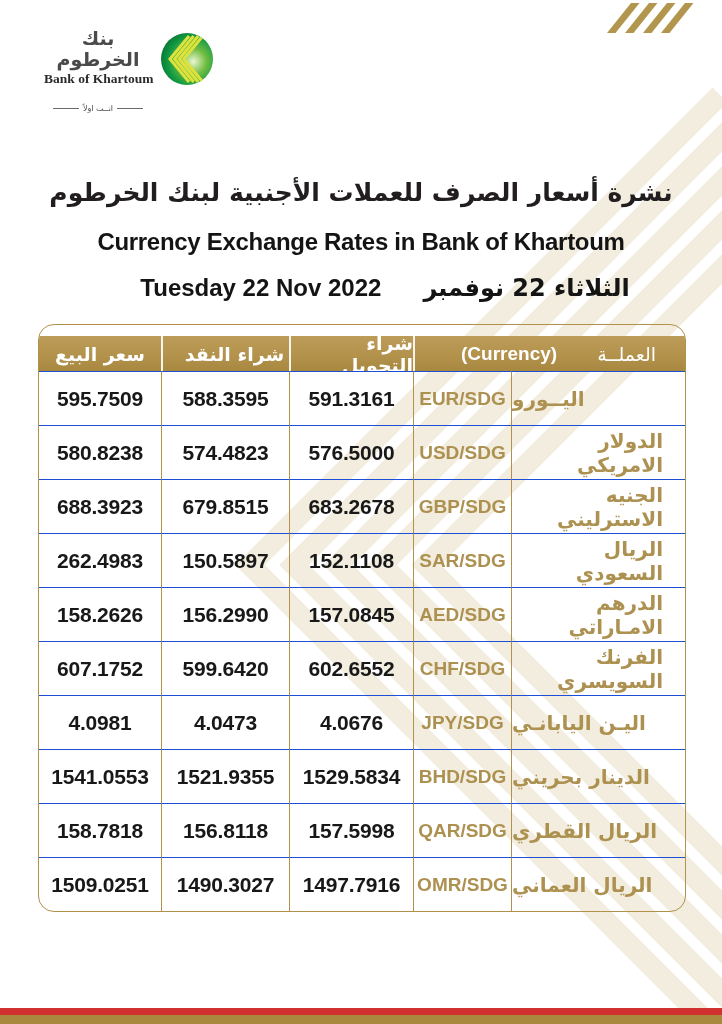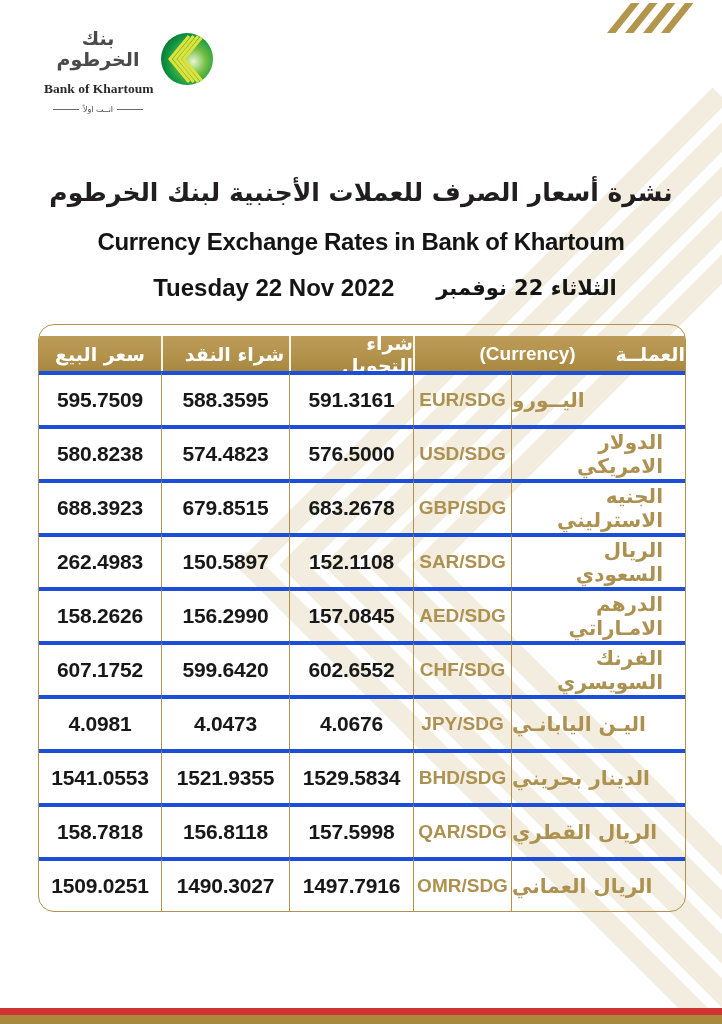--- a/index.html
+++ b/index.html
@@ -15,59 +15,59 @@
   
   .watermark{position:absolute;left:0;top:0;z-index:0;}
 
   
   .corner-stripes{position:absolute;left:600px;top:0;z-index:2;}
 
   
   .logo{position:absolute;left:44px;top:28px;z-index:2;display:flex;align-items:flex-start;}
   .logo-textblock{width:108px;text-align:center;color:#3c3c3c;}
   .logo-ar{font-size:19px;font-weight:bold;color:#4a4a4a;line-height:1.1;}
-  .logo-en{font-family:"Liberation Serif", serif;font-weight:bold;font-size:13.5px;color:#2b2b2b;margin-top:11px;white-space:nowrap;}
-  .logo-tagline{display:flex;align-items:center;justify-content:center;gap:4px;margin-top:8px;}
+  .logo-en{font-family:"Liberation Serif", serif;font-weight:bold;font-size:13.5px;color:#2b2b2b;margin-top:1px;white-space:nowrap;}
+  .logo-tagline{display:flex;align-items:center;justify-content:center;gap:4px;margin-top:17px;}
   .logo-tagline .tl-line{display:inline-block;width:26px;height:1px;background:#6b6b6b;}
   .logo-tagline .tl-text{font-size:8px;color:#4a4a4a;white-space:nowrap;}
   .logo-mark{margin-left:8px;margin-top:4px;}
 
   
   .title-ar{position:absolute;left:0;right:0;top:178px;text-align:center;z-index:2;
     font-size:25px;font-weight:bold;color:#221e1f;direction:rtl;}
   .title-en{position:absolute;left:0;right:0;top:228px;text-align:center;z-index:2;
     font-family:"Liberation Sans", sans-serif;font-size:24px;font-weight:bold;color:#141414;letter-spacing:-0.3px;}
   .date-row{position:absolute;left:0;right:0;top:274px;z-index:2;display:flex;justify-content:center;align-items:center;gap:42px;margin-left:48px;}
   .date-en{font-family:"Liberation Sans", sans-serif;font-size:24px;font-weight:bold;color:#141414;}
-  .date-ar{font-size:21px;font-weight:bold;color:#141414;direction:rtl;}
+  .date-ar{font-size:24px;font-weight:bold;color:#141414;direction:rtl;}
 
   
   .rates-table{
     position:absolute;left:38px;top:324px;width:648px;height:588px;z-index:1;
     display:grid;
     grid-template-columns:122px 128px 124px 98px 1fr;
     grid-template-rows:46px repeat(10,1fr);
     border:1.4px solid #b2914b;
     border-radius:16px;
     overflow:hidden;
     box-sizing:border-box;
   }
   .tr{display:contents;}
   .th{
     background:linear-gradient(180deg,#bb9c58 0%,#b2914b 60%,#a8883f 100%);
     color:#ffffff;display:flex;align-items:center;justify-content:center;
     font-size:19px;font-weight:bold;direction:rtl;margin-top:11px;
   }
   .th.bl{border-left:2px solid rgba(255,255,255,0.9);padding-left:17px;}
-  .th-currency{grid-column:4 / 6;direction:ltr;gap:40px;justify-content:flex-end;}
+  .th-currency{grid-column:4 / 6;direction:ltr;gap:40px;}
   .th-currency .cur-en{font-family:"Liberation Sans", sans-serif;font-size:19px;font-weight:bold;}
-  .th-currency .cur-ar{font-size:19px;font-weight:bold;}
+  .th-currency .cur-ar{font-size:19px;font-weight:normal;}
   .td{
     display:flex;align-items:center;justify-content:center;
-    border-top:4px solid #1d4ed8;box-sizing:border-box;background:transparent;
+    border-top:1px solid #1d4ed8;box-sizing:border-box;background:transparent;
   }
   .td.bl{border-left:1px solid #b2914b;}
   .td.num{font-family:"Liberation Sans", sans-serif;font-size:21px;font-weight:bold;color:#181818;letter-spacing:-0.2px;}
   .td.code{font-family:"Liberation Sans", sans-serif;font-size:19px;font-weight:bold;color:#ad9150;}
   .td.name{justify-content:flex-end;padding-right:22px;font-size:20px;font-weight:bold;color:#ad9150;direction:rtl;}
 
   
   .bar-red{position:absolute;left:0;right:0;top:1008px;height:7px;background:#d1322f;z-index:3;}
   .bar-gold{position:absolute;left:0;right:0;top:1015px;height:9px;background:#a8893e;z-index:3;}
 </style>

